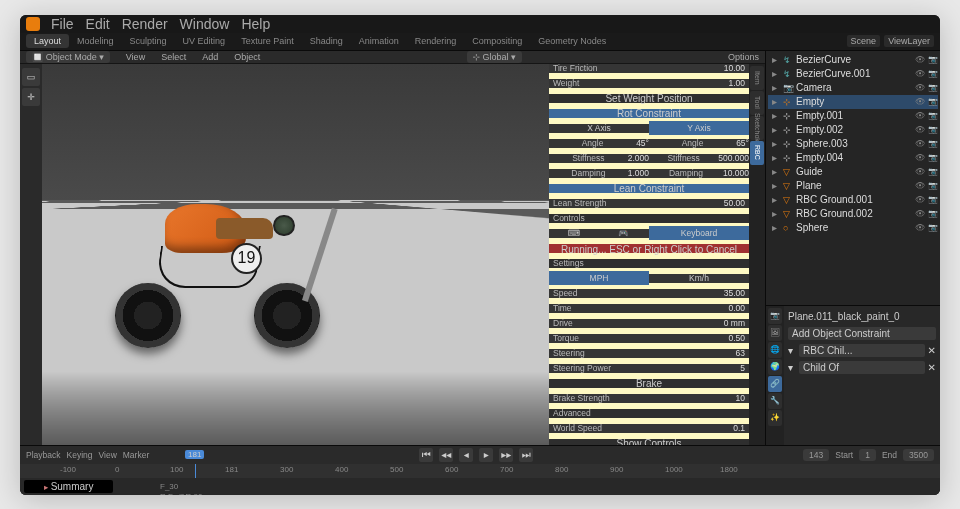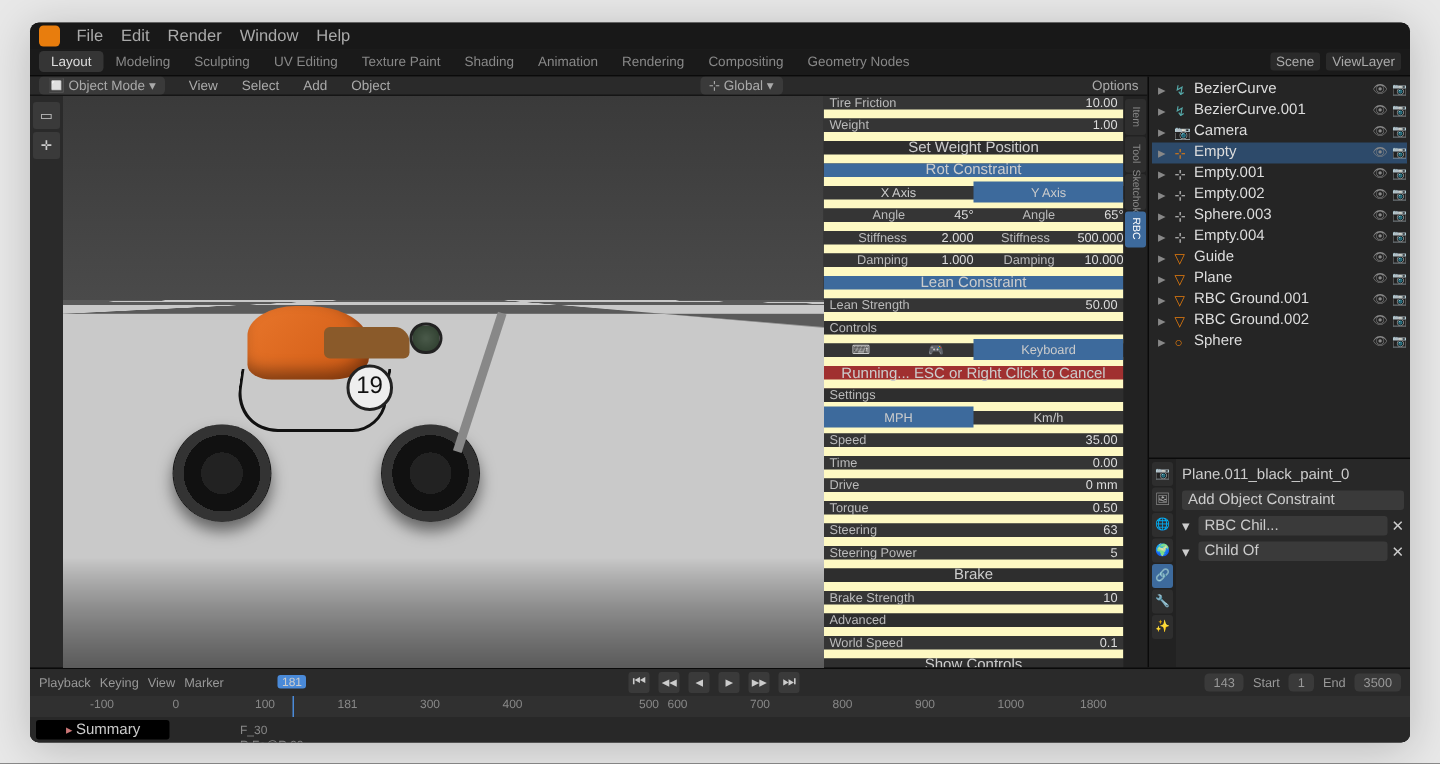--- a/index.html
+++ b/index.html
@@ -1,19 +1,19 @@
 <!DOCTYPE html>
 <html><head>
 <meta charset="utf-8">
 <style>
 *{margin:0;padding:0;box-sizing:border-box;font-family:sans-serif;font-size:10px;color:#ccc;user-select:none}
 body{background:#e8e8e8;width:960px;height:509px;display:flex;align-items:center;justify-content:center}
 .app{width:920px;height:480px;background:#232323;border-radius:6px;overflow:hidden;display:flex;flex-direction:column;box-shadow:0 4px 30px rgba(0,0,0,.2)}
 .topbar{height:18px;background:#181818;display:flex;align-items:center;padding:0 6px;gap:2px}
-.topbar span{font-size:11px;color:#aaa;padding:0 5px;cursor:pointer}
+.topbar span{font-size:14px;color:#aaa;padding:0 5px;cursor:pointer}
 .topbar .logo{width:14px;height:14px;background:#e87d0d;border-radius:3px;margin-right:4px}
 .workspace-tabs{height:18px;background:#1a1a1a;display:flex;align-items:center;padding:0 6px;border-bottom:1px solid #0a0a0a}
 .workspace-tabs span{font-size:9px;color:#888;padding:2px 8px;cursor:pointer}
 .workspace-tabs span.active{background:#353535;color:#ddd;border-radius:3px}
 .flex-row{display:flex;align-items:center}
 .sp{flex:1}
 .hdr-right{display:flex;gap:4px;align-items:center}
 .hdr-right span{font-size:9px;color:#aaa;padding:1px 4px;background:#2a2a2a;border-radius:2px}
 .hdrbar{height:18px;background:#2a2a2a;display:flex;align-items:center;padding:0 6px;gap:16px;border-bottom:1px solid #151515}
 .hdrbar span{font-size:9px;color:#aaa}
@@ -426,21 +426,21 @@
       <span class="pill">3500</span>
     </div>
     <div class="tl-ruler" id="ruler">
       <div class="tl-playhead" data-f="181"></div>
     <span style="left: 40px;">-100</span>
         <span style="left: 95px;">0</span>
         <span style="left: 150px;">100</span>
         <span style="left: 205px;">181</span>
         <span style="left: 260px;">300</span>
         <span style="left: 315px;">400</span>
-        <span style="left: 370px; margin-left: 36px;">500</span>
+        <span style="left: 370px;">500</span>
         <span style="left: 425px;">600</span>
         <span style="left: 480px;">700</span>
         <span style="left: 535px;">800</span>
         <span style="left: 590px;">900</span>
         <span style="left: 645px;">1000</span>
         <span style="left: 700px;">1800</span>
       </div>
     <div class="tl-body">
       <div class="sum">▸ <span>Summary</span></div>
       <div style="position:absolute;left:140px;top:4px;font-size:8px;color:#888">F_30</div>

